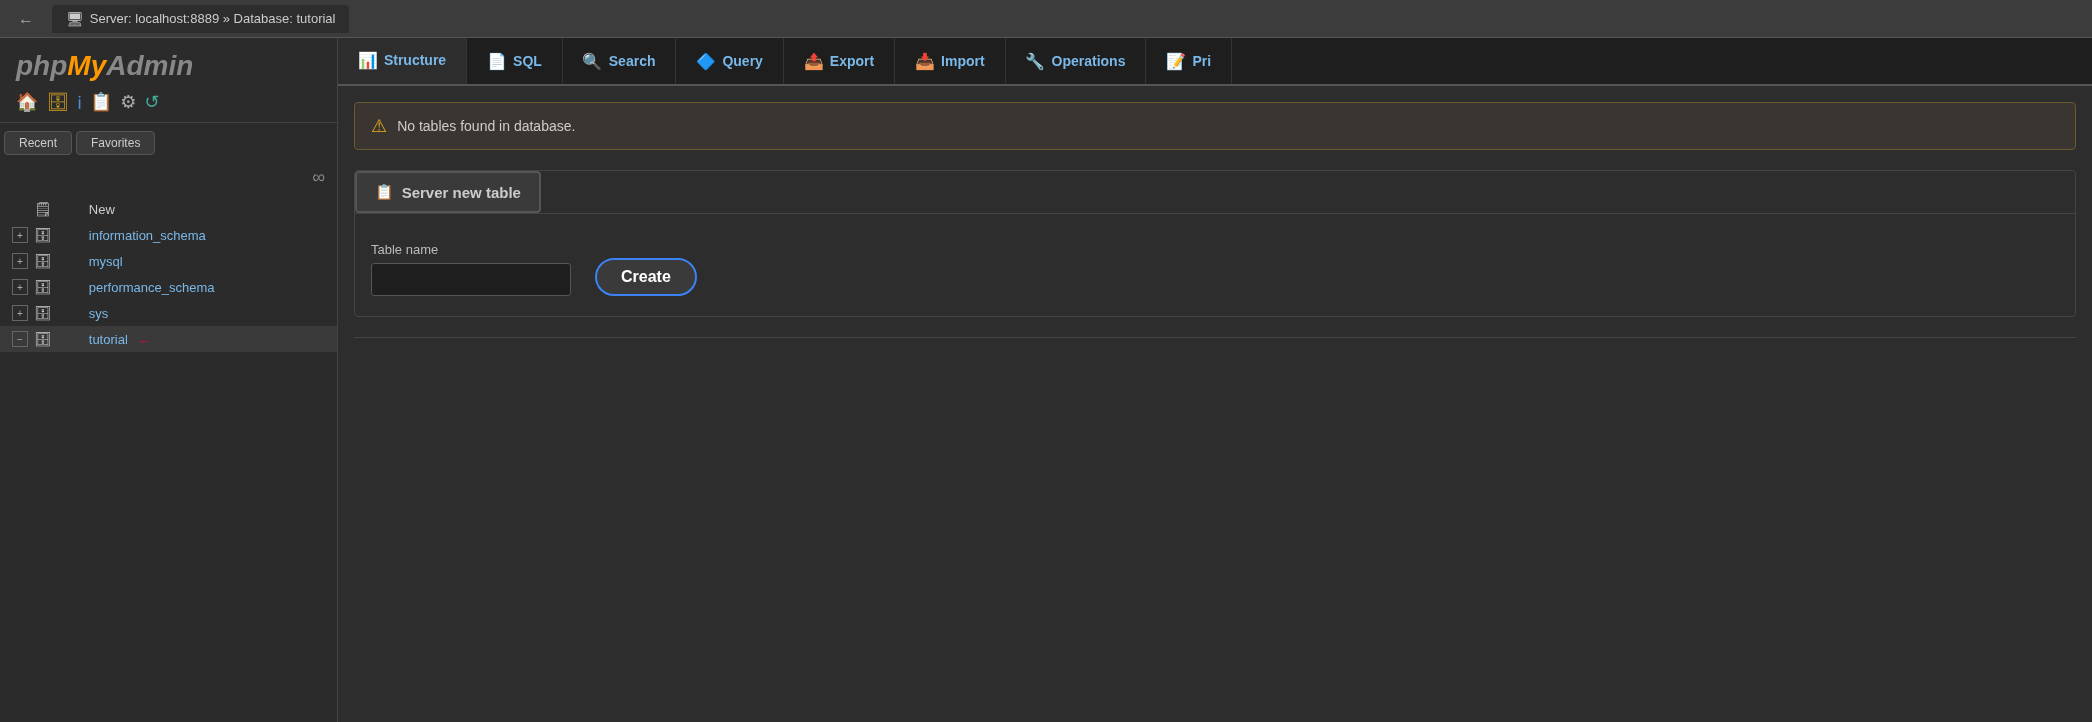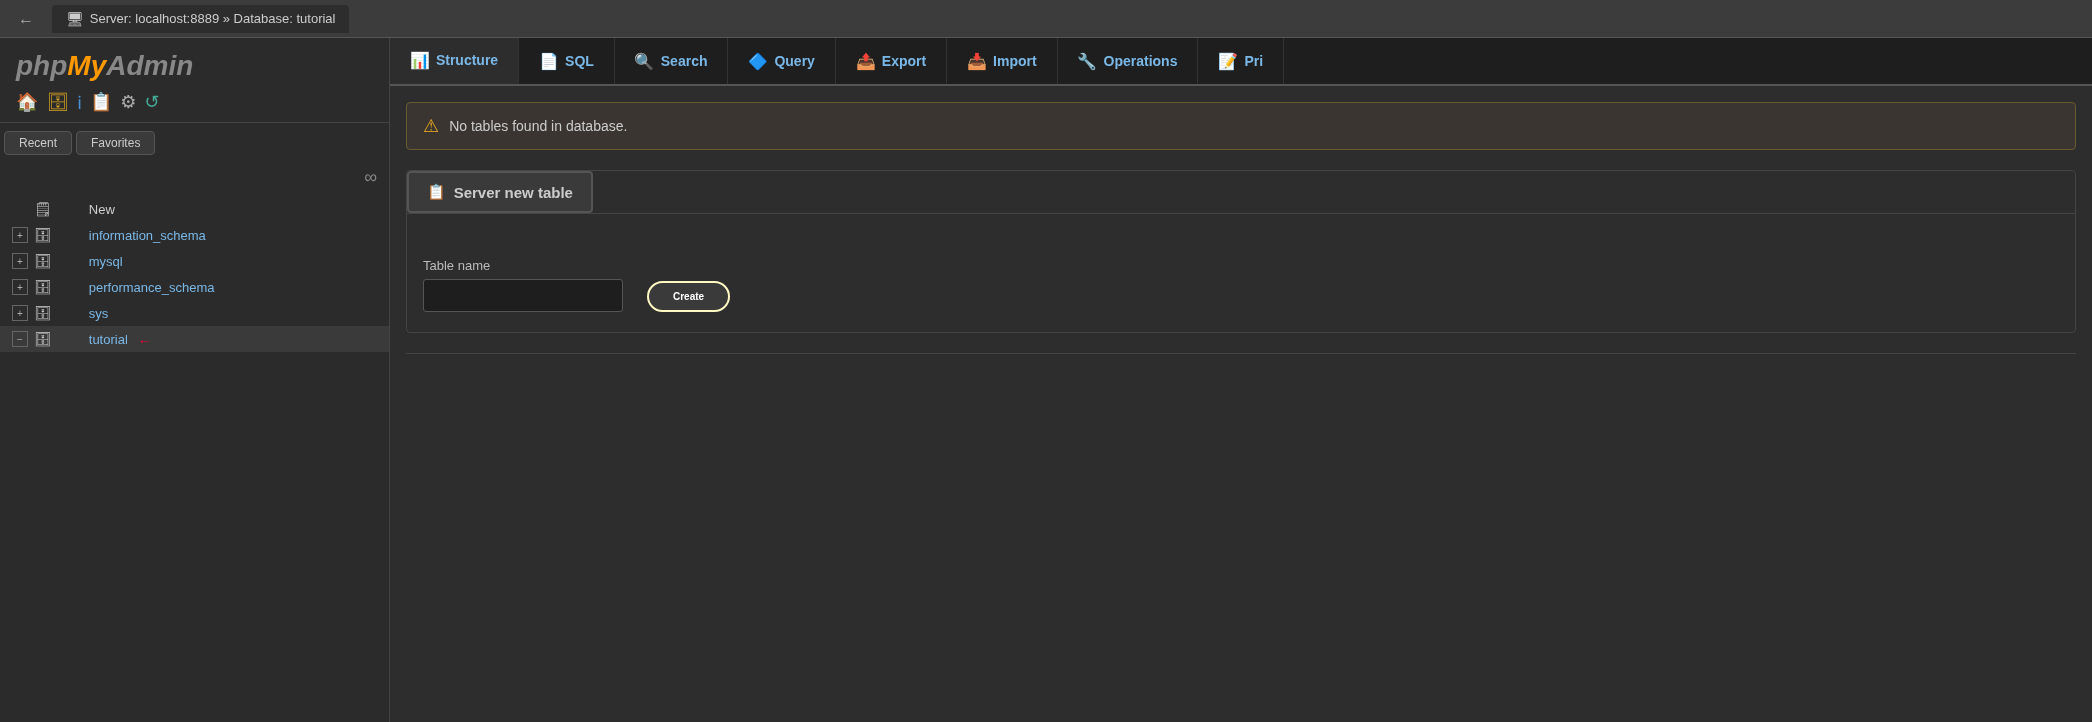--- a/index.html
+++ b/index.html
@@ -37,21 +37,21 @@
 
     
     .main-layout {
       display: flex;
       flex: 1;
       overflow: hidden;
     }
 
     
     .sidebar {
-      width: 390px;
+      width: 338px;
       background: #2b2b2b;
       display: flex;
       flex-direction: column;
       border-right: 1px solid #444;
       flex-shrink: 0;
     }
 
     .logo-area {
       padding: 12px 16px 8px;
       border-bottom: 1px solid #444;
@@ -223,21 +223,21 @@
       border-bottom: 1px solid #444;
     }
 
     .form-area {
       padding: 20px 16px;
     }
     .form-row {
       display: flex;
       align-items: flex-end;
       gap: 24px;
-      margin-top: 24px;
+      margin-top: 8px;
     }
     .form-group {
       display: flex;
       flex-direction: column;
       gap: 6px;
     }
     .form-label {
       color: #bbb;
       font-size: 13px;
     }
@@ -247,25 +247,25 @@
       border-radius: 3px;
       padding: 8px 10px;
       color: #ccc;
       font-size: 13px;
       width: 200px;
       outline: none;
     }
 
     .create-btn {
       background: #3a3a3a;
-      border: 2px solid #fef9c3;
+      border: 2px solid #3b82f6;
       border-radius: 20px;
       padding: 8px 24px;
       color: #fff;
-      font-size: 10px;
+      font-size: 16px;
       font-weight: bold;
       cursor: pointer;
       white-space: nowrap;
     }
 
     .divider {
       height: 1px;
       background: #444;
       margin: 20px 0 0;
     }

